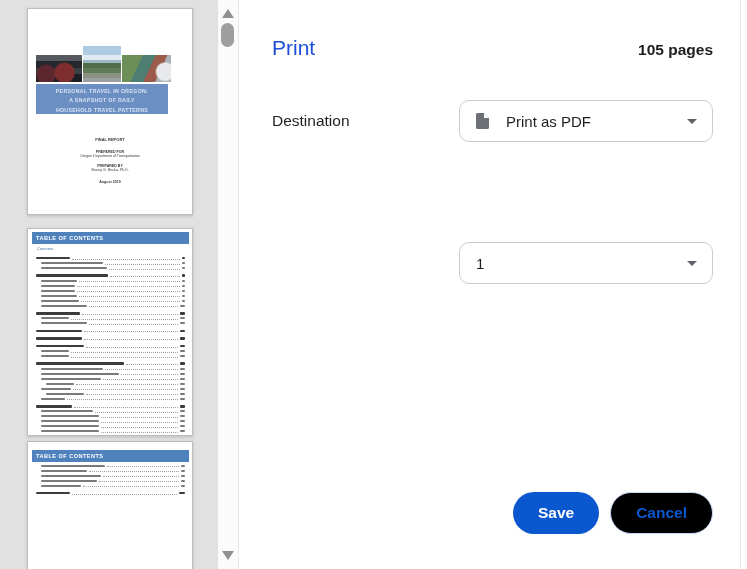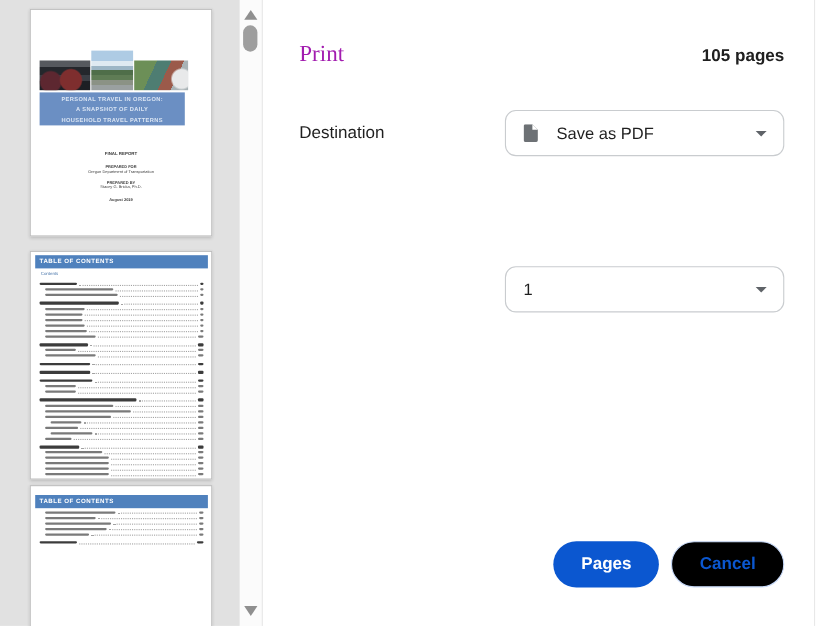--- a/index.html
+++ b/index.html
@@ -102,21 +102,21 @@
 
   
   .print-panel{
     position:absolute;left:239px;top:0;width:508px;height:569px;background:#fff;
   }
   .window-edge{position:absolute;left:501px;top:0;width:1px;height:569px;background:#e8e8e8;}
   .panel-header{
     position:absolute;left:33px;right:34px;top:36px;
     display:flex;justify-content:space-between;align-items:baseline;
   }
-  .panel-title{font-size:21px;font-weight:400;color:#a21caf;font-family:Liberation Serif, serif;}
+  .panel-title{font-size:21px;font-weight:400;color:#1d4ed8;}
   .page-count{font-size:15.5px;font-weight:700;color:#202020;}
 
   .field-row{position:absolute;left:33px;right:34px;height:42px;display:flex;align-items:center;}
   #row-destination{top:100px;}
   #row-pages{top:171px;}
   #row-pps{top:242px;}
   .field-label{font-size:15.5px;color:#1f1f1f;}
   .dropdown{
     position:absolute;right:0;top:0;width:254px;height:42px;box-sizing:border-box;
     border:1px solid var(--dropdown-border,#c9cccf);border-radius:10px;
@@ -386,32 +386,32 @@
 
   <div class="field-row" id="row-destination">
     <span class="field-label">Destination</span>
     <div class="dropdown">
       <span class="pdf-icon">
         <svg width="13" height="16" viewBox="0 0 13 16">
           <path d="M1.5 0 H8 L13 5 V14.5 A1.5 1.5 0 0 1 11.5 16 H1.5 A1.5 1.5 0 0 1 0 14.5 V1.5 A1.5 1.5 0 0 1 1.5 0 Z" fill="#6d7175"></path>
           <path d="M8 0 L13 5 H8 Z" fill="#ffffff"></path>
         </svg>
       </span>
-      <span class="dropdown-value">Save as PDF</span>
+      <span class="dropdown-value">Print as PDF</span>
       <span class="chevron"></span>
     </div>
   </div>
 
 
   <div class="field-row" id="row-pps">
     <div class="dropdown">
       <span class="dropdown-value">1</span>
       <span class="chevron"></span>
     </div>
   </div>
 
   <div class="btn-row">
-    <button class="btn btn-save">Pages</button>
+    <button class="btn btn-save">Save</button>
     <button class="btn btn-cancel">Cancel</button>
   </div>
 
   <div class="window-edge"></div>
 </div>
 
 </body></html>

